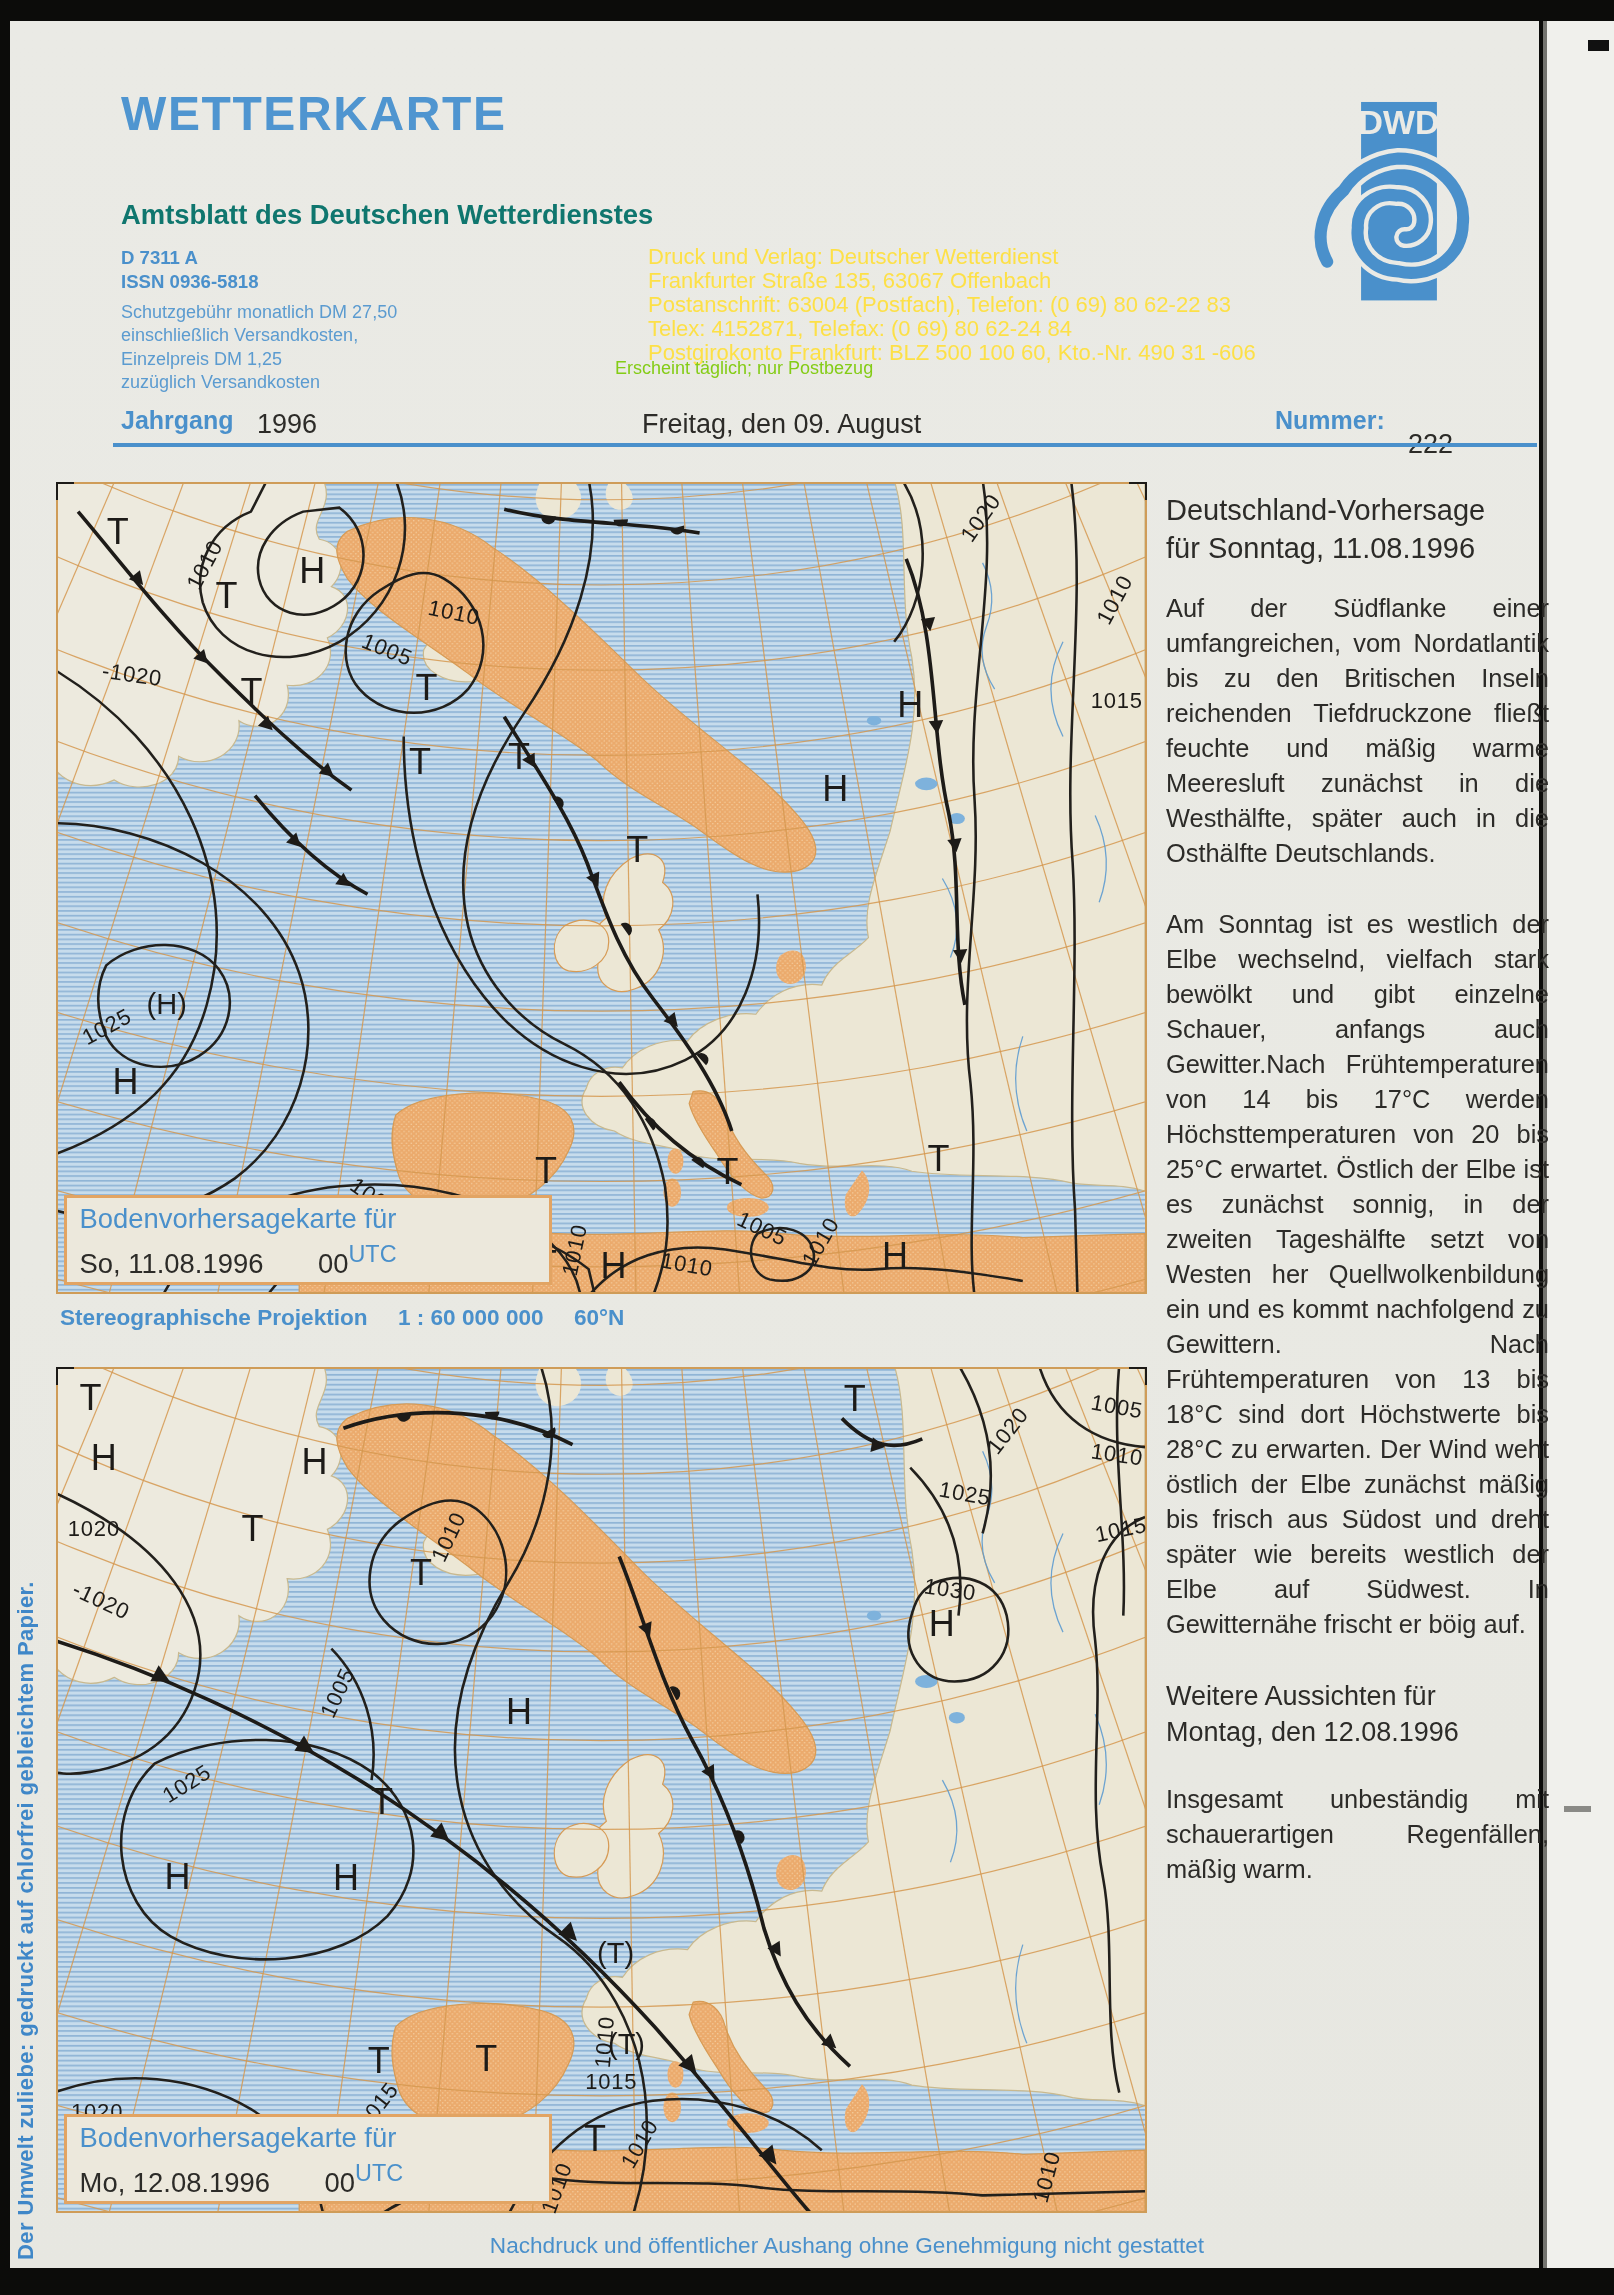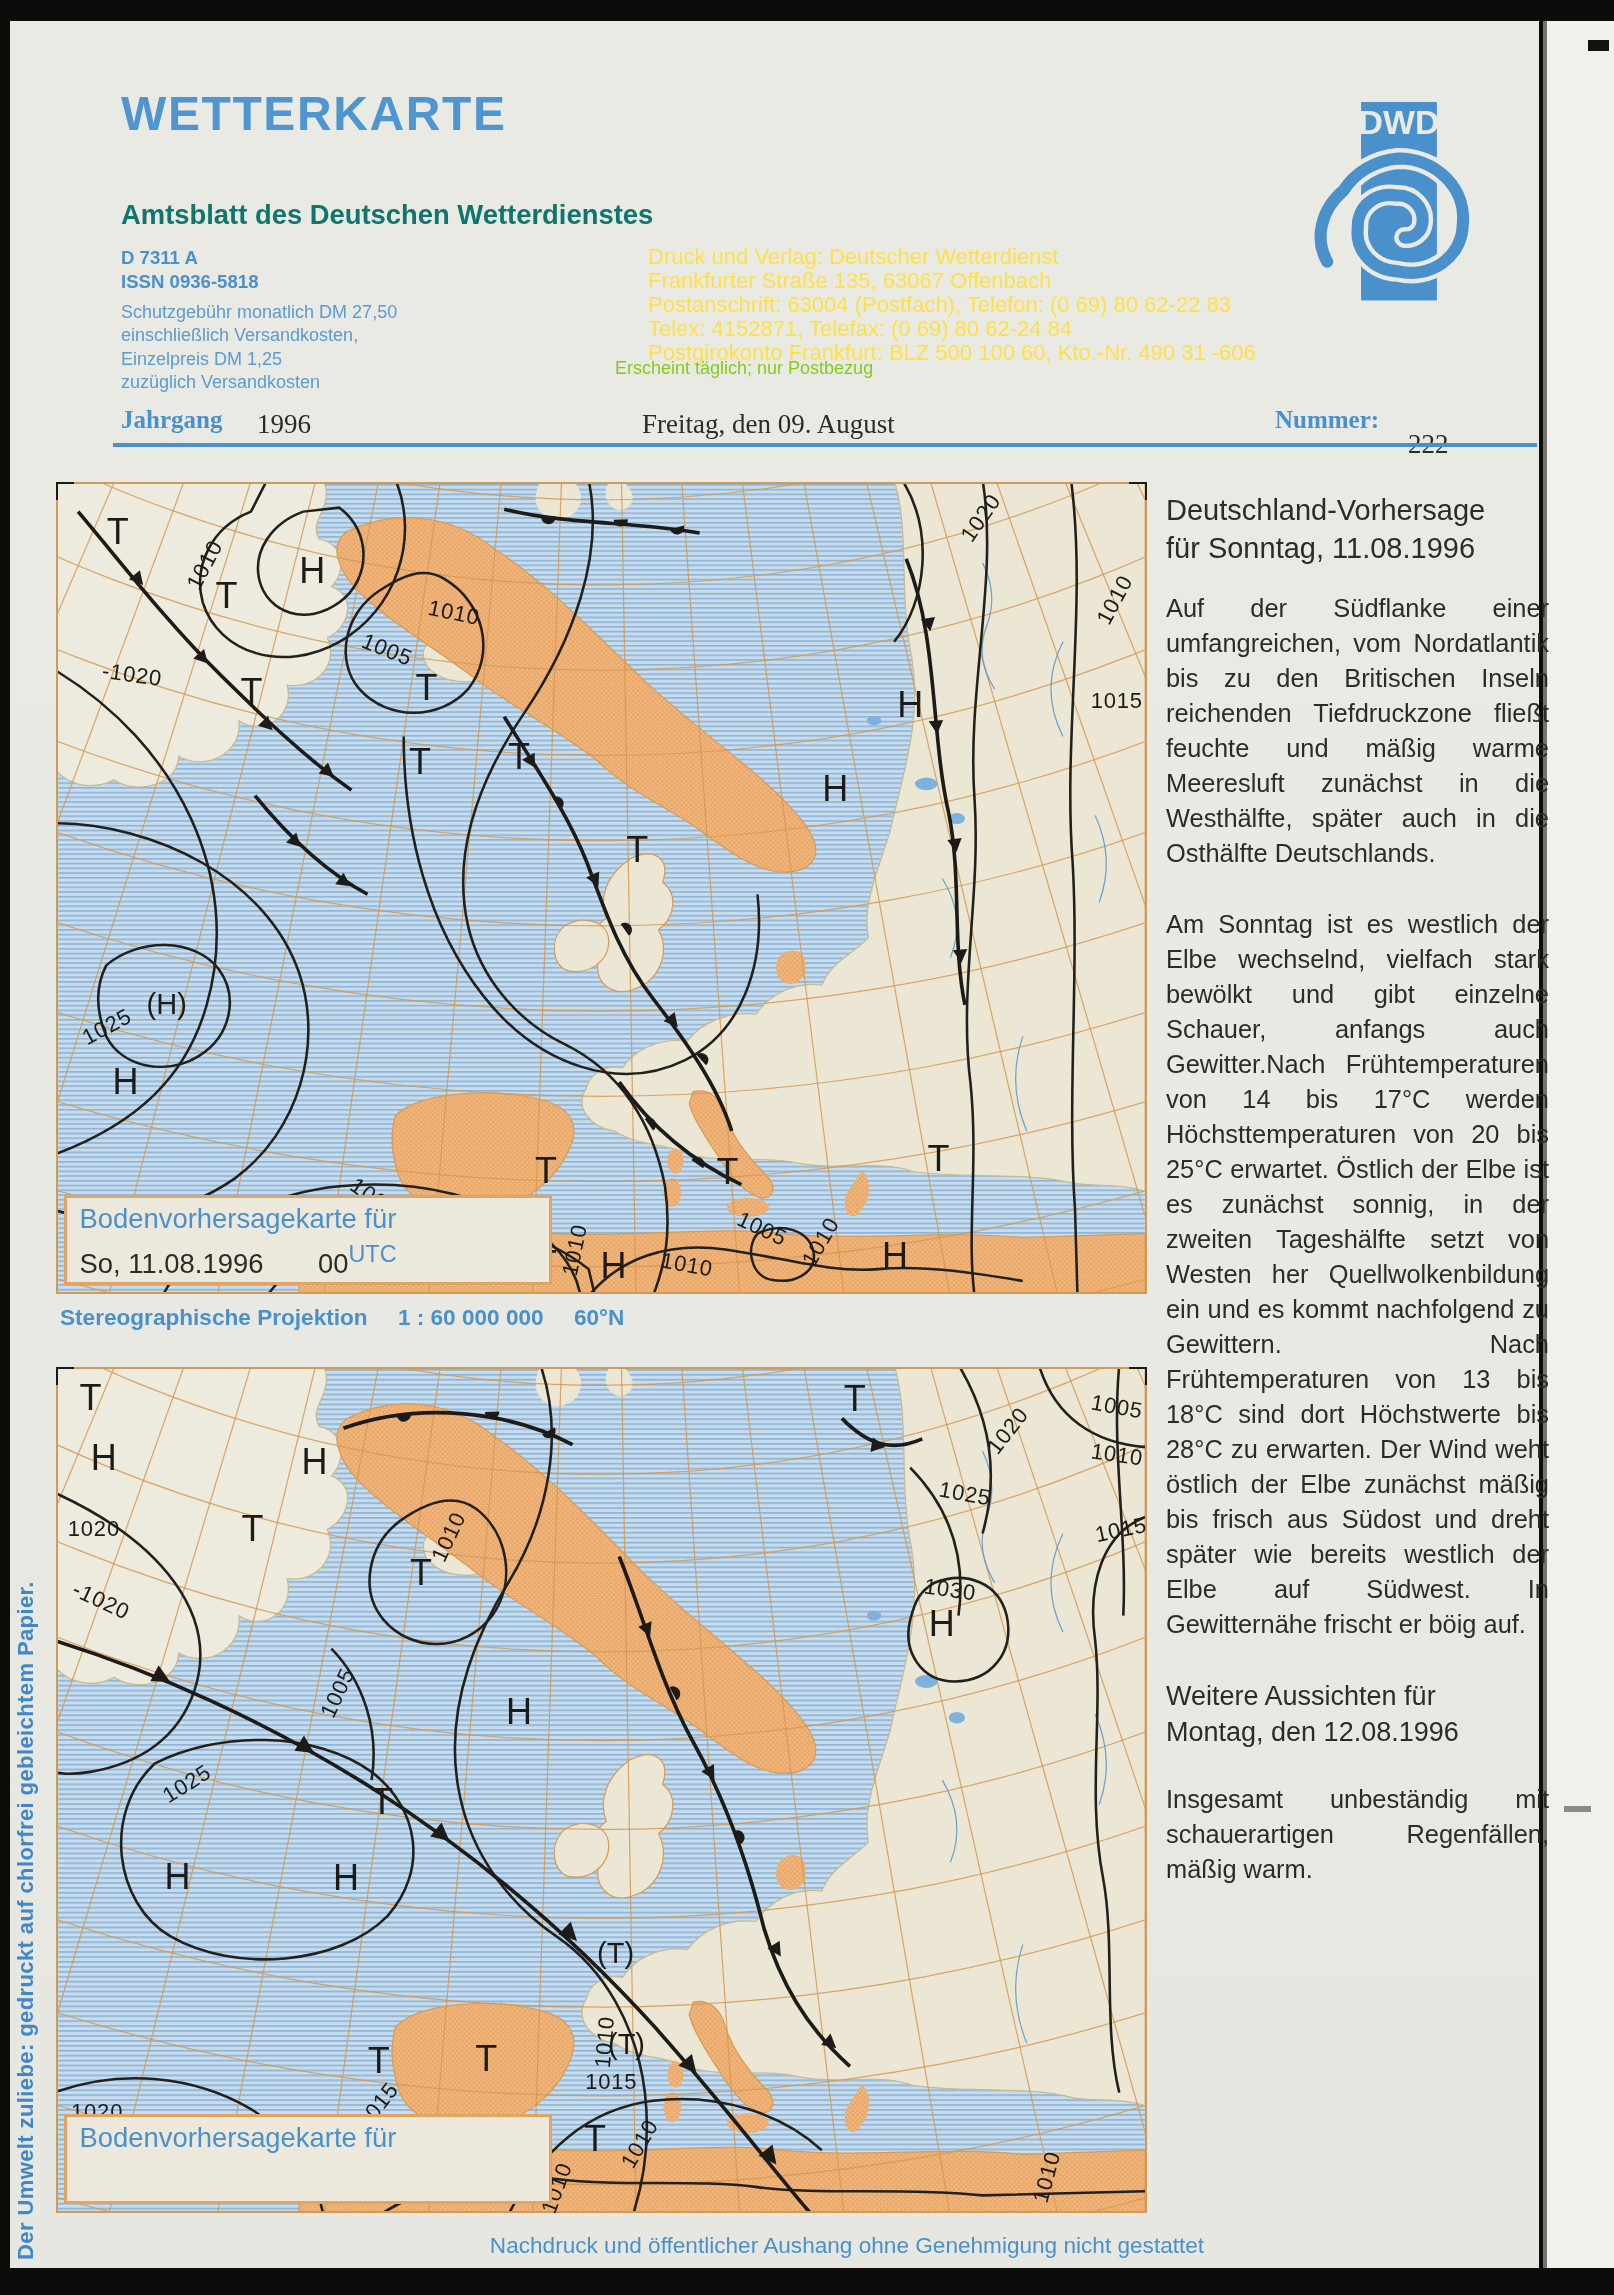--- a/index.html
+++ b/index.html
@@ -19,21 +19,21 @@
     color:#4f95d0; letter-spacing:1.6px; }
   .subtitle { position:absolute; left:121px; top:199px; font-size:27.4px; font-weight:bold; color:#0f766e; }
   .pubinfo { position:absolute; left:121px; top:246px; font-size:18.6px; font-weight:bold;
     color:#4a90cb; line-height:24px; }
   .price { position:absolute; left:121px; top:301px; font-size:18px; color:#5b9bd0; line-height:23.4px; }
   .publisher { position:absolute; left:648px; top:245px; font-size:22px; color:#fde047; line-height:24px; }
   .frequency { position:absolute; left:615px; top:358px; font-size:18px; color:#84cc16; }
 
   .logo { position:absolute; left:1303px; top:81px; width:242px; height:242px; }
 
-  .row-jahrgang { position:absolute; left:0; top:406px; width:1299px; height:36px;font-family:Liberation Serif, serif; }
+  .row-jahrgang { position:absolute; left:0; top:406px; width:1299px; height:36px; }
   .lbl-jahrgang { position:absolute; left:121px; top:0; font-size:25px; font-weight:bold; color:#4a90cb; }
   .val-jahrgang { position:absolute; left:257px; top:3.2px; font-size:27px; color:#2c2b28; }
   .val-date { position:absolute; left:642px; top:3.2px; font-size:27px; color:#2c2b28; }
   .lbl-nummer { position:absolute; left:1275px; top:0; font-size:25px; font-weight:bold; color:#4a90cb; }
   .val-nummer { position:absolute; left:1408px; top:3.2px; font-size:27px; color:#2c2b28;margin-top:20px; }
   .blue-rule { position:absolute; left:113px; top:443px; width:1424px; height:4px; background:#4a90cb; }
 
   .mapbox { position:absolute; left:56px; background:#c7dcec; border:2.4px solid #cf9c58; }
   #map1 { top:482px; width:1091px; height:812px; }
   #map2 { top:1367px; width:1091px; height:846px; }
@@ -473,20 +473,24 @@
         <span class="map-label pressure" style="left: 49.4%; top: 91.4%; transform: translate(-50%, -50%);">T</span>
         <span class="map-label iso" style="left: 53.5%; top: 92%; transform: translate(-50%, -50%) rotate(-60deg);">1010</span>
         <span class="map-label iso" style="left: 45.9%; top: 97.3%; transform: translate(-50%, -50%) rotate(-70deg);">1010</span>
         <span class="map-label iso" style="left: 91%; top: 96%; transform: translate(-50%, -50%) rotate(-75deg);">1010</span>
       </div>
     <div class="corner tl"></div>
     <div class="corner tr"></div>
 
     <div class="caption">
       <div class="c1">Bodenvorhersagekarte für</div>
+      <div class="c2">
+        <span>Mo, 12.08.1996</span>
+        <span class="hour">00</span><span class="utc">UTC</span>
+      </div>
     </div>
   </div>
 
   <div class="forecast">
     <h2>
       <span>Deutschland-Vorhersage</span><br>
       <span>für Sonntag, 11.08.1996</span>
     </h2>
     <p>Auf der Südflanke einer umfangreichen, vom Nordatlantik bis zu den Britischen Inseln reichenden Tiefdruckzone fließt feuchte und mäßig warme Meeresluft zunächst in die Westhälfte, später auch in die Osthälfte Deutschlands.</p>
     <p>Am Sonntag ist es westlich der Elbe wechselnd, vielfach stark bewölkt und gibt einzelne Schauer, anfangs auch Gewitter.Nach Frühtemperaturen von 14 bis 17°C werden Höchsttemperaturen von 20 bis 25°C erwartet. Östlich der Elbe ist es zunächst sonnig, in der zweiten Tageshälfte setzt von Westen her Quellwolkenbildung ein und es kommt nachfolgend zu Gewittern. Nach Frühtemperaturen von 13 bis 18°C sind dort Höchstwerte bis 28°C zu erwarten. Der Wind weht östlich der Elbe zunächst mäßig bis frisch aus Südost und dreht später wie bereits westlich der Elbe auf Südwest. In Gewitternähe frischt er böig auf.</p>

